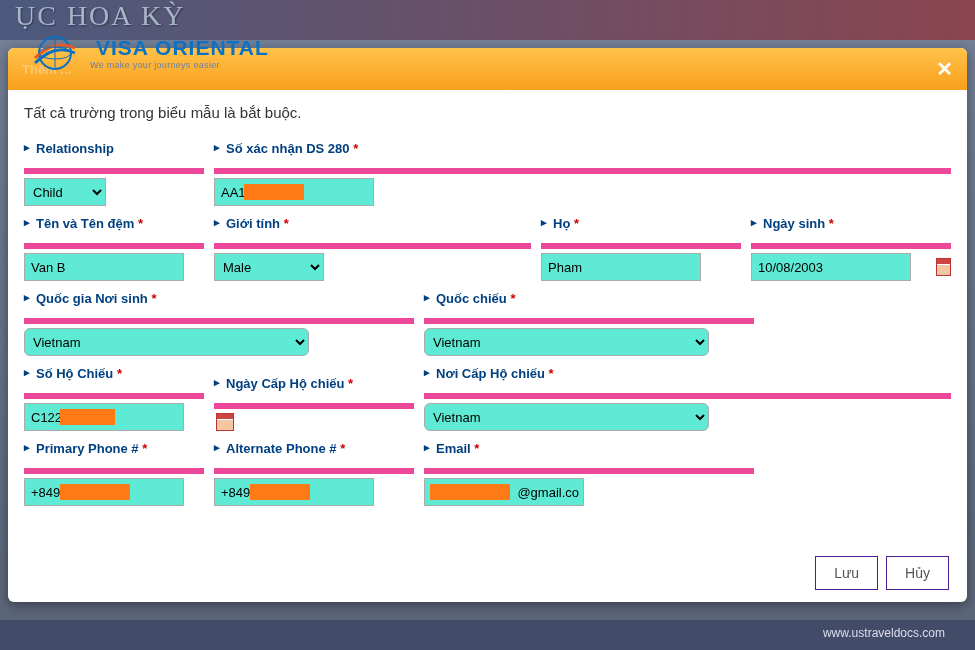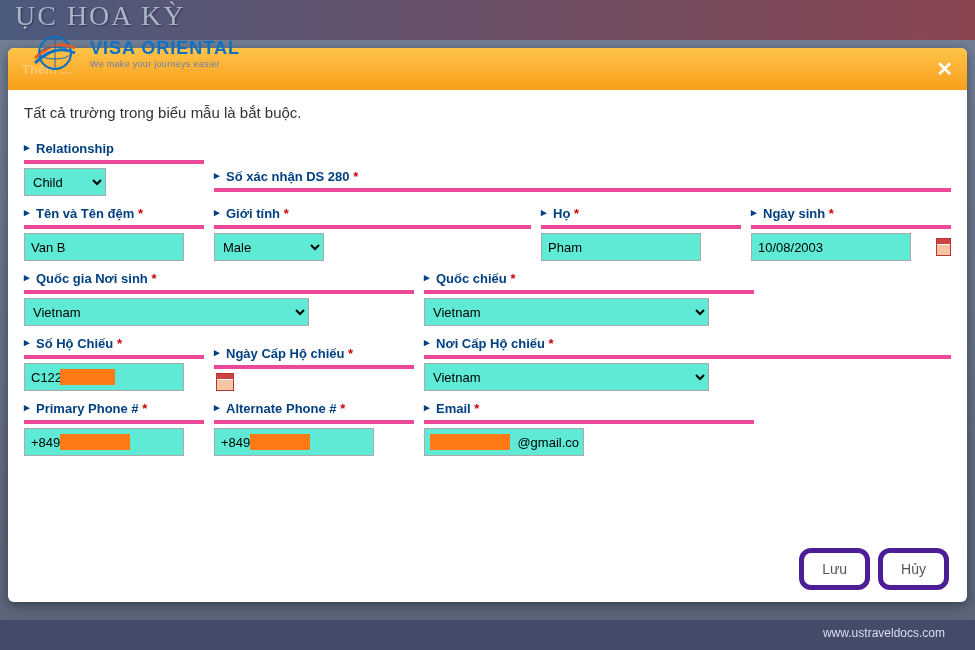--- a/index.html
+++ b/index.html
@@ -41,21 +41,21 @@
   display: flex;
   align-items: center;
   gap: 10px;
 }
 .logo-icon {
   width: 50px; height: 50px;
   position: relative;
 }
 .logo-icon svg { width: 50px; height: 50px; }
 .logo-text { display: flex; flex-direction: column; }
-.logo-main { color: #0b71c5; font-weight: bold; font-size: 18px; letter-spacing: 1px; }
+.logo-main { color: #0b71c5; font-weight: bold; font-size: 21px; letter-spacing: 1px; margin-left: 6px; }
 .logo-sub { color: #6b7fae; font-size: 9px; letter-spacing: 0.3px; }
 .modal {
   position: absolute;
   top: 48px;
   left: 8px;
   right: 8px;
   bottom: 48px;
   background: #fff;
   border-radius: 6px;
   box-shadow: 0 3px 12px rgba(0,0,0,0.4);
@@ -86,22 +86,22 @@
 .col { display: flex; flex-direction: column; }
 .col-1 { width: 180px; }
 .col-2 { width: 200px; }
 .col-half { width: 390px; }
 .col-3 { width: 280px; flex:1; }
 .col-right { width: 180px; margin-left: auto; }
 .field-label {
   font-size: 13px;
   color: #004080;
   font-weight: bold;
-  padding: 4px 0 4px 12px;
-  border-bottom: 4px solid #ec4899;
+  padding: 4px 0 12px 12px;
+  border-bottom: 6px solid #ec4899;
   position: relative;
   margin-bottom: 4px;
 }
 .field-label::before {
   content: "▸";
   position: absolute;
   left: 0;
   color: #004080;
   font-size: 11px;
 }
@@ -109,21 +109,21 @@
 input[type=text], select {
   font-size: 13px;
   padding: 4px 6px;
   border: 1px solid #aaa;
   background: #5eead4;
   height: 28px;
 }
 select { padding: 3px 4px; }
 .input-short { width: 160px; }
 .input-med { width: 160px; }
-.input-long { width: 285px; }
+.input-long { width: 285px; border-radius: 6px; }
 .date-wrap { display: flex; align-items: center; gap: 23px; }
 .date-wrap input { width: 160px; }
 .cal-icon {
   width: 18px; height: 18px;
   background: linear-gradient(#fff 40%, #f5c6a0 40%);
   border: 1px solid #b33;
   margin-left: 2px;
   position: relative;
   display: inline-block;
 }
@@ -137,23 +137,23 @@
 .modal-footer {
   padding: 12px 18px;
   text-align: right;
   display: flex;
   gap: 8px;
   justify-content: flex-end;
 }
 .btn {
   padding: 8px 18px;
   font-size: 14px;
-  border: 5px solid #4c1d95;
+  border: 1px solid #4c1d95;
   background: #fff;
-  border-radius: 12px;
+  border-radius: 0;
   cursor: pointer;
   color: #555;
 }
 .input-with-redact {
   position: relative;
   display: inline-block;
 }
 .input-with-redact .ov {
   position: absolute;
   background: #ff7a14;
@@ -193,20 +193,24 @@
 
     <div class="row">
       <div class="col col-1">
         <div class="field-label"><span>Relationship</span></div>
         <select class="input-short" style="width:82px">
           <option>Child</option>
         </select>
       </div>
       <div class="col" style="flex:1">
         <div class="field-label"><span>Số xác nhận DS 280</span> <span class="req">*</span></div>
+        <div class="input-with-redact">
+          <input type="text" class="input-med" value="AA1" style="">
+          <span class="ov" style="left:30px; width:60px;"></span>
+        </div>
       </div>
     </div>
 
     <div class="row" style="margin-top:6px">
       <div class="col col-1">
         <div class="field-label"><span>Tên và Tên đệm</span> <span class="req">*</span></div>
         <input type="text" class="input-med" value="Van B" style="">
       </div>
       <div class="col col-3">
         <div class="field-label"><span>Giới tính</span> <span class="req">*</span></div>

